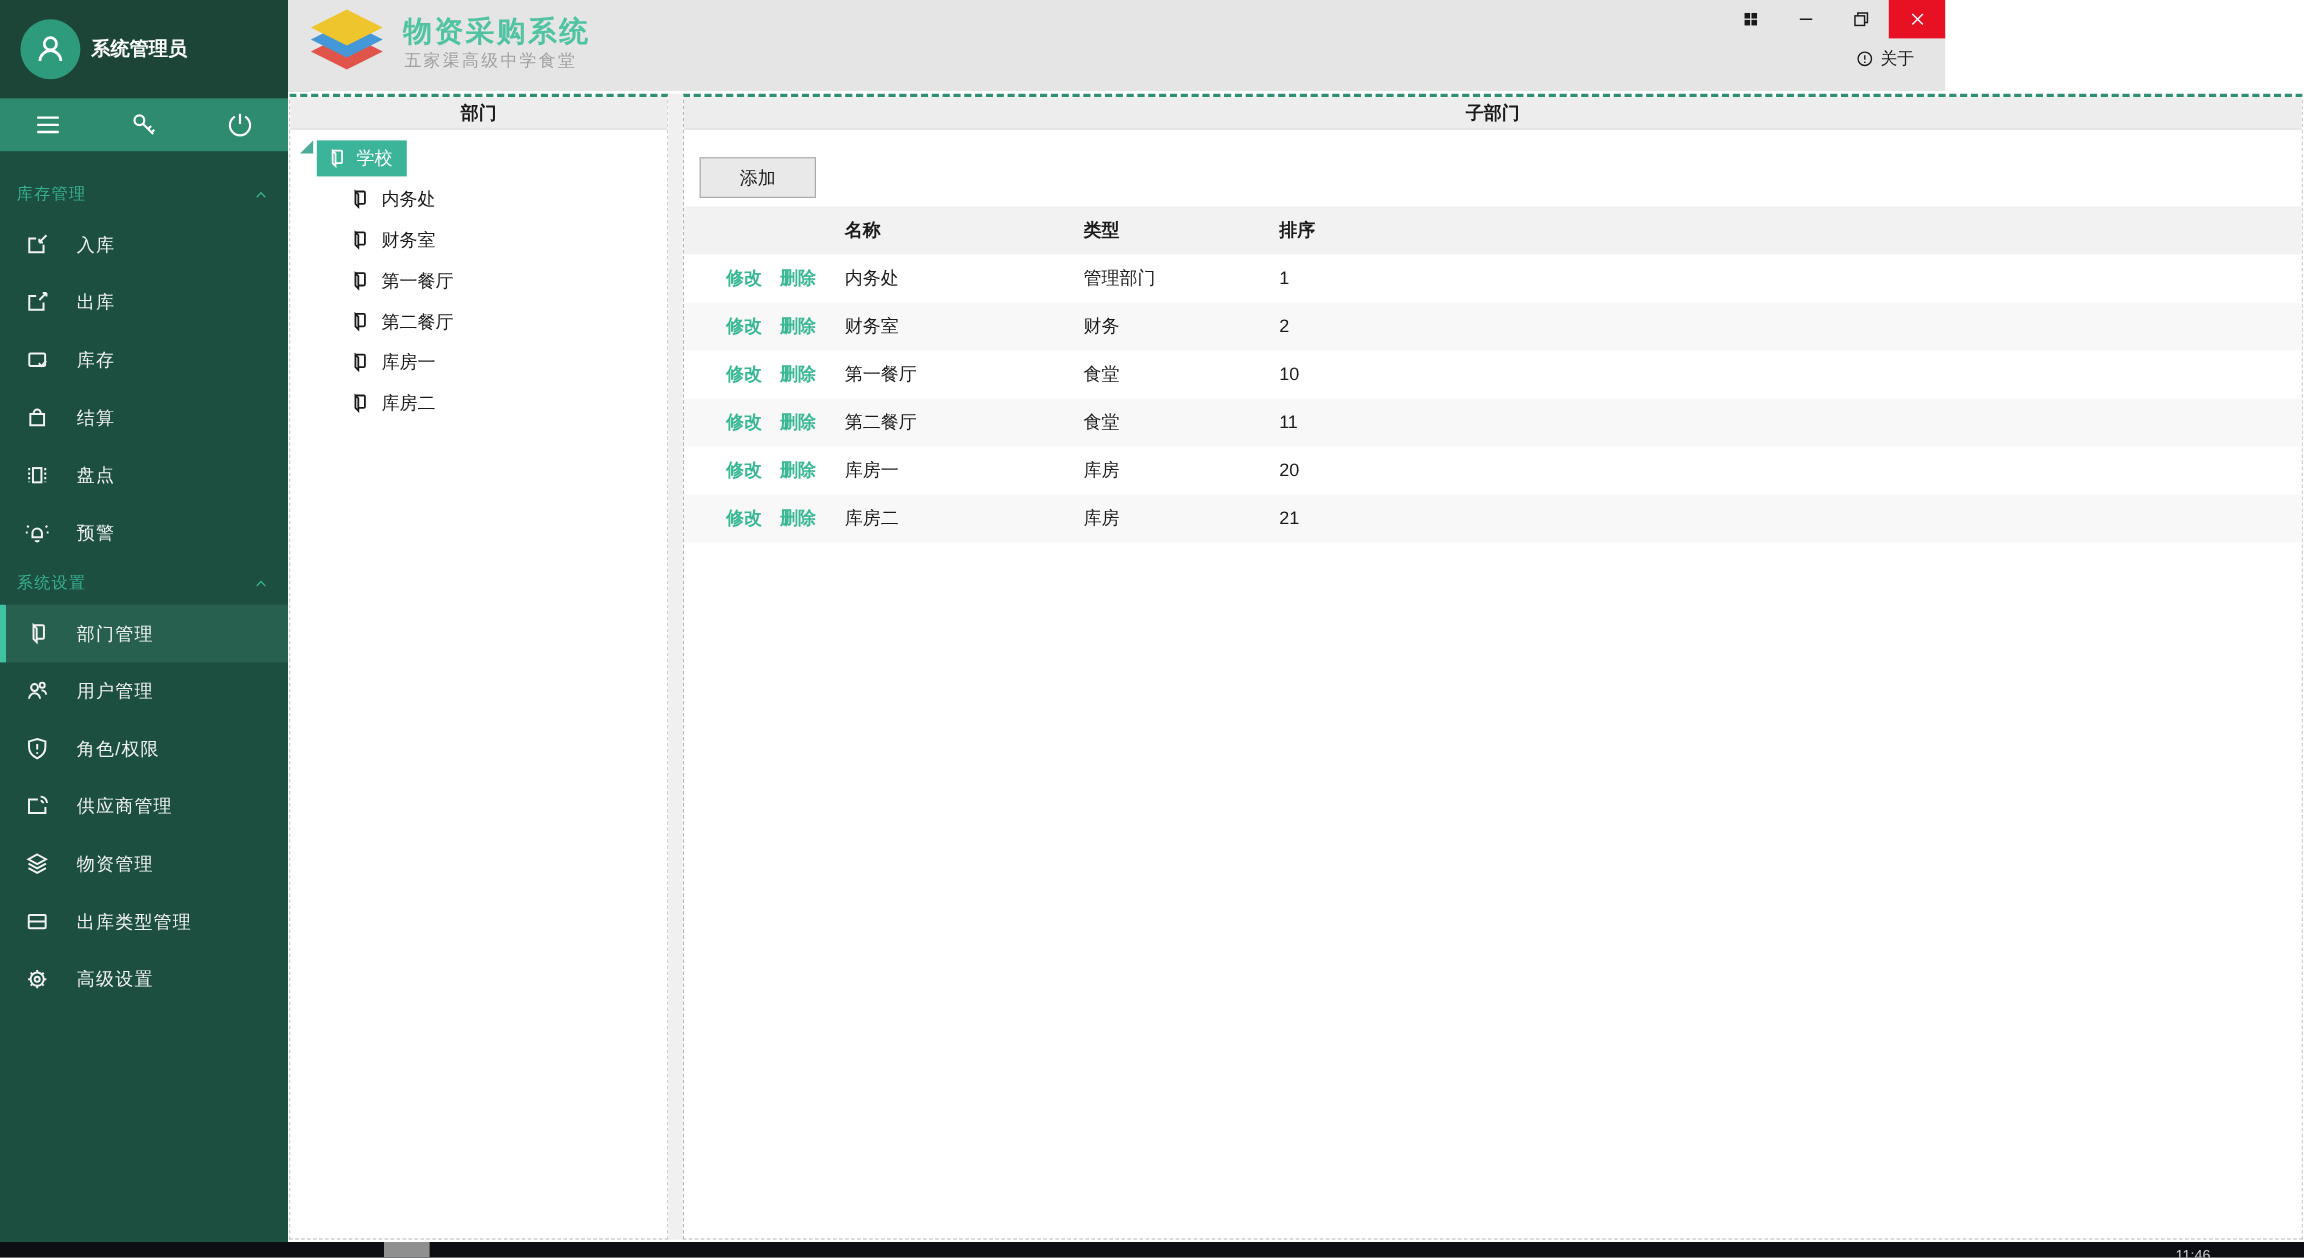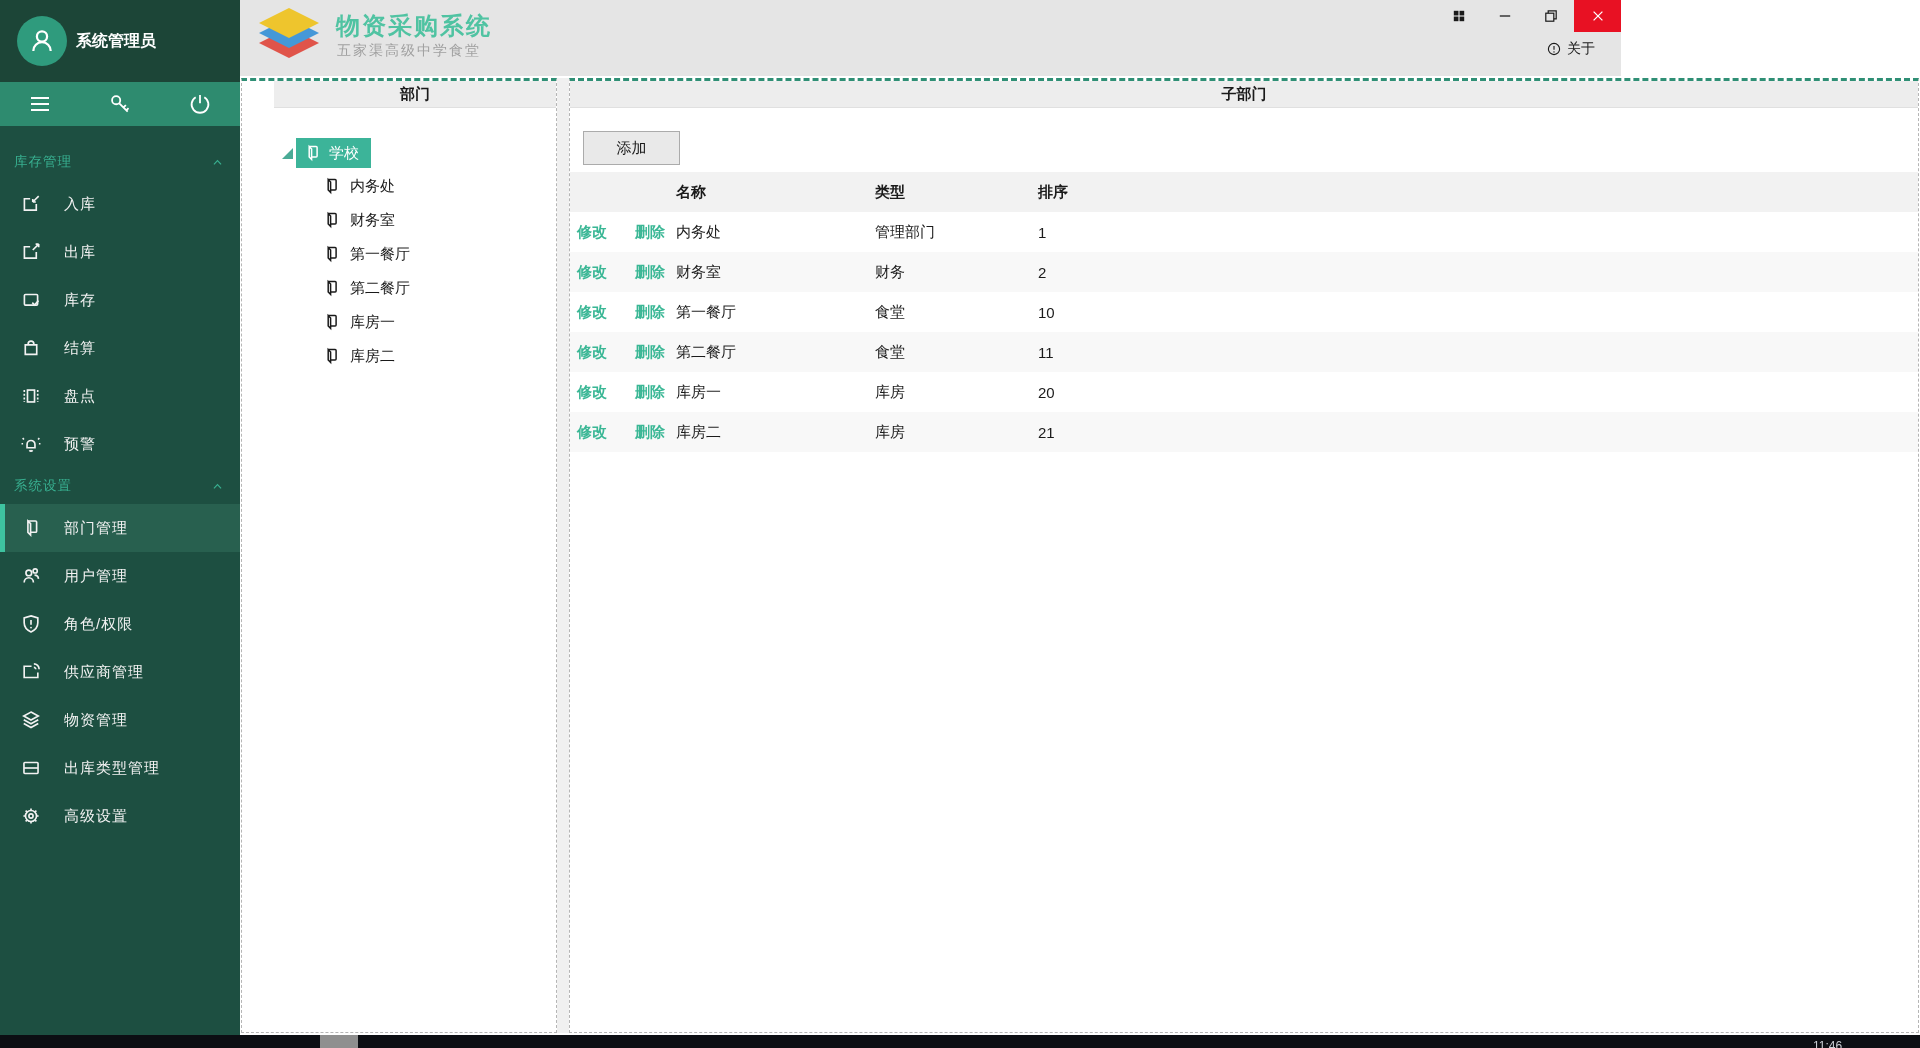--- a/index.html
+++ b/index.html
@@ -39,44 +39,44 @@
   .win-btn { width:46px; height:32px; display:flex; align-items:center; justify-content:center; color:#1a1a1a; cursor:pointer; }
   .win-btn svg { width:16px; height:16px; }
   .win-btn.close { background:#e81123; color:#fff; width:47px; }
   .about-row { position:absolute; right:26px; top:40px; display:flex; align-items:center; gap:5px; font-size:14px; color:#1a1a1a; cursor:pointer; }
   .about-row svg { width:16px; height:16px; }
 
   
   .content { position:absolute; left:240px; top:76px; width:1680px; height:959px; background:#fff; }
   .panel { position:absolute; top:2px; bottom:2px; background:#fff;
     border:1px dashed #b5b5b5; border-top:3px dashed #2f8f75; }
-  .tree-panel { left:1px; width:316px;padding-left:32px; }
+  .tree-panel { left:1px; width:316px; }
   .splitter { position:absolute; left:317px; top:2px; bottom:2px; width:12px; background:#f0f0f0; cursor:col-resize; }
   .main-panel { left:329px; right:1px; }
   .panel-header { height:27px; background:#ededed; border-bottom:1px solid #e0e0e0;
     display:flex; align-items:center; justify-content:center; font-weight:bold; font-size:15px; color:#1a1a1a; }
 
   
   .tree-body { padding-top:9px; }
-  .tree-root-row { display:flex; align-items:center; padding-left:8px; height:32px;margin-top:20px; }
+  .tree-root-row { display:flex; padding-left:8px; height:32px; }
   .expander { width:0; height:0; border-bottom:11px solid #4aab96; border-left:11px solid transparent; margin-right:3px; cursor:pointer; }
   .tree-root-chip { display:flex; align-items:center; background:#3cb499; color:#fff; height:30px; padding:0 12px 0 6px; cursor:pointer; }
   .ticon { width:20px; height:20px; }
   .tree-root-chip .tc-label { margin-left:7px; font-size:15px; }
   .tree-child { display:flex; align-items:center; height:34px; padding-left:47px; color:#1a1a1a; cursor:pointer; }
   .tree-child .tc-label { margin-left:9px; font-size:15px; }
 
   
   .toolbar-row { padding:9px 0 7px 13px; }
   .add-btn { width:97px; height:34px; background:#e9e9e9; border:1px solid #ababab; font-size:15px;
     font-family:inherit; color:#1a1a1a; cursor:pointer;margin-top:14px; }
   .thead { display:flex; align-items:center; height:40px; background:#f2f2f2; font-weight:bold; font-size:15px; }
   .trow  { display:flex; align-items:center; height:40px; font-size:15px; }
   .tbody .trow:nth-child(even) { background:#f8f8f8; }
-  .c-act  { width:106px; padding-left:7px; display:flex; gap:28px; }
+  .c-act  { width:106px; padding-left:7px; display:flex; gap:15px;margin-left:28px; }
   .c-name { width:199px; }
   .c-type { width:163px; }
   .c-sort { flex:1; }
   .lnk { color:#3ab795; font-weight:bold; cursor:pointer; text-decoration:none; }
 
   
   .taskbar { position:absolute; left:0; bottom:0; width:1920px; height:13px; background:#0c0e13; overflow:hidden; }
   .task-seg { position:absolute; left:320px; top:0; width:38px; height:13px; background:#8f8f8f; cursor:pointer; }
   .clock { position:absolute; left:1813px; top:4px; color:#c9cdd3; font-size:12px; cursor:pointer; }
 

